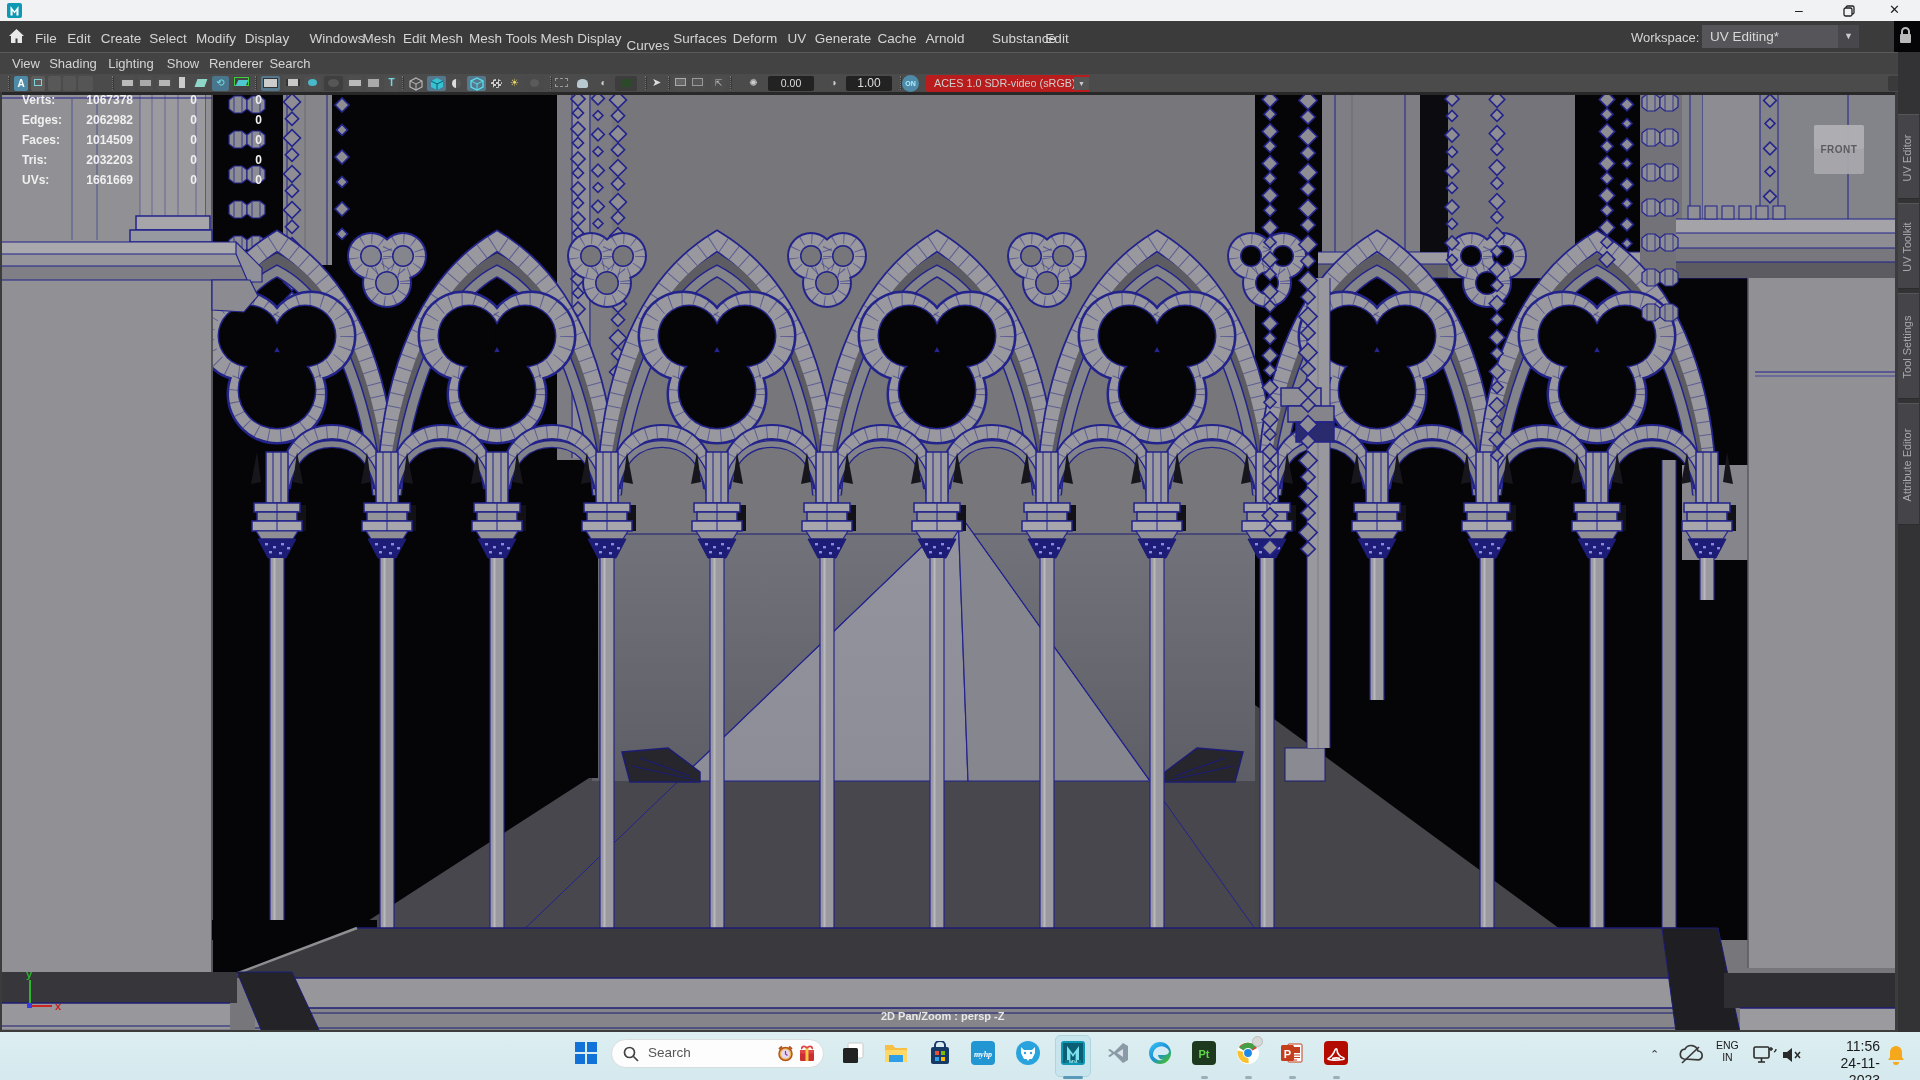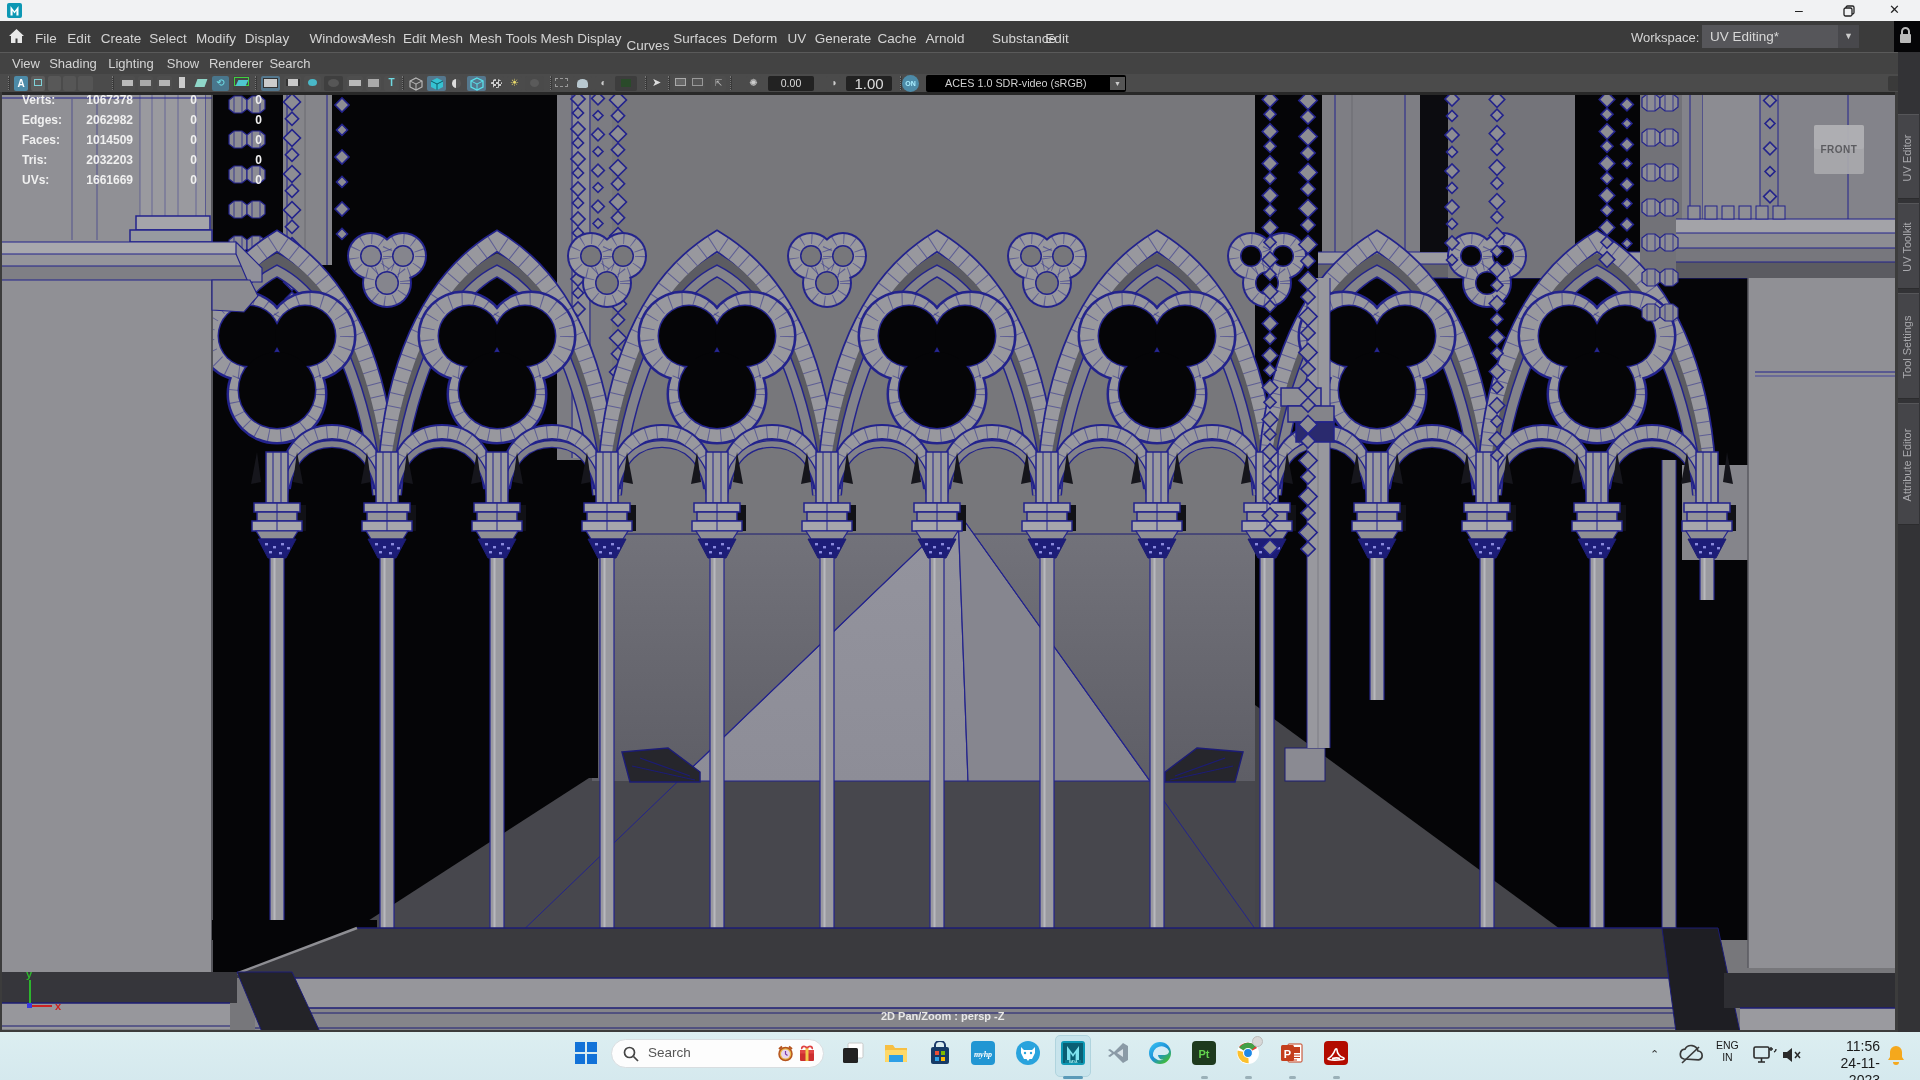--- a/index.html
+++ b/index.html
@@ -176,23 +176,23 @@
     <div style="position:absolute;left:711px;top:2px;width:15px;height:15px;background:#4d4d4d;border-radius:2px;">
       <span style="color:#bbb;font-size:9px;display:block;text-align:center;line-height:14px;">⇱</span>
     </div>
     <div style="position:absolute;left:746px;top:2px;width:15px;height:15px;background:#4b4b4b;border-radius:2px;">
       <span style="color:#ccc;font-size:10px;display:block;text-align:center;line-height:14px;">✺</span>
     </div>
     <div style="position:absolute;left:826px;top:2px;width:15px;height:15px;background:#4b4b4b;border-radius:2px;">
       <span style="color:#ccc;font-size:10px;display:block;text-align:center;line-height:14px;">◑</span>
     </div>
     <div style="position:absolute;left:768px;top:2px;width:46px;height:15px;background:#222;color:#ddd;font-size:10.5px;text-align:center;line-height:15px;border-radius:2px;">0.00</div>
-    <div style="position:absolute;left:846px;top:2px;width:46px;height:15px;background:#222;color:#ddd;font-size:15px;text-align:center;line-height:15px;border-radius:2px;">1.00</div>
+    <div style="position:absolute;left:846px;top:2px;width:46px;height:15px;background:#222;color:#ddd;font-size:12px;text-align:center;line-height:15px;border-radius:2px;">1.00</div>
     <div style="position:absolute;left:902px;top:1px;width:17px;height:17px;background:#4d8ba8;border-radius:50%;color:#aef;font-size:7px;font-weight:bold;text-align:center;line-height:17px;">ON</div>
-    <div style="position:absolute;left:926px;top:1px;width:200px;height:17px;background:#000000;color:#cfcfcf;font-size:10.8px;line-height:17px;padding-left:19px;border-radius:2px;">ACES 1.0 SDR-video (sRGB)<div style="position:absolute;right:1px;top:2px;width:15px;height:13px;background:#555;color:#ccc;font-size:7px;text-align:center;line-height:13px;">▼</div></div>
+    <div style="position:absolute;left:926px;top:1px;width:164px;height:17px;background:#b91c1c;color:#cfcfcf;font-size:10.8px;line-height:17px;padding-left:8px;border-radius:2px;">ACES 1.0 SDR-video (sRGB)<div style="position:absolute;right:1px;top:2px;width:15px;height:13px;background:#555;color:#ccc;font-size:7px;text-align:center;line-height:13px;">▼</div></div>
     <div style="position:absolute;left:1888px;top:2px;width:16px;height:15px;background:#3a3a3a;border-radius:2px;"></div>
   </div>
 <svg class="viewport" viewBox="0 92 1898 940" width="1898" height="940">
 <rect x="0" y="92" width="1898" height="940" fill="#77777b"></rect>
 <defs>
       <linearGradient id="lowall" x1="0" y1="0" x2="0" y2="1">
         <stop offset="0" stop-color="#72727a"></stop>
         <stop offset="1" stop-color="#5e5e66"></stop>
       </linearGradient>
       <linearGradient id="pyrl" x1="0" y1="0" x2="0" y2="1">

